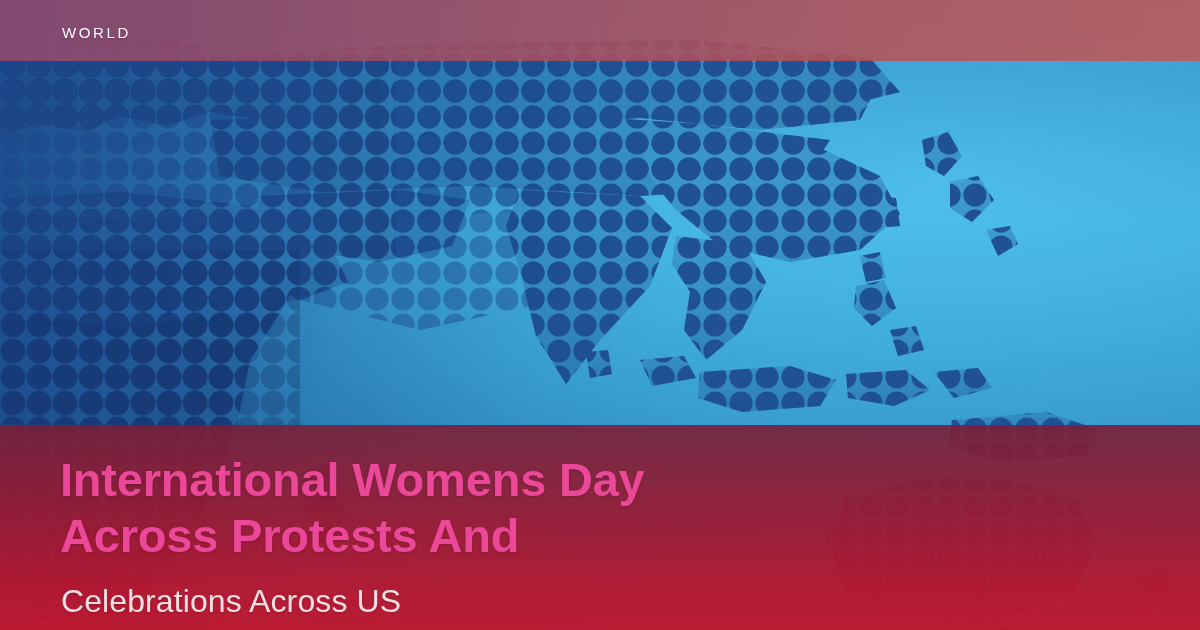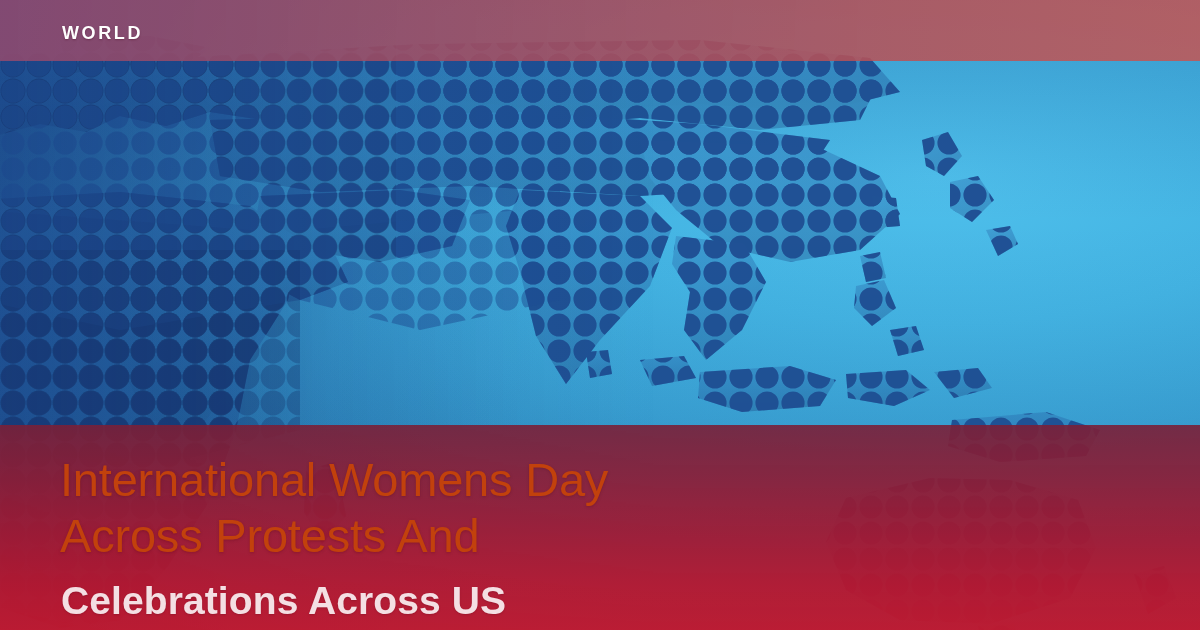--- a/index.html
+++ b/index.html
@@ -46,42 +46,42 @@
       rgba(142,28,52,.91) 26%,
       rgba(166,24,48,.92) 54%,
       rgba(186,22,45,.93) 78%,
       rgba(196,23,44,.94) 100%);
   }
 
   
   .kicker{
     position:absolute;left:62px;top:24px;
     color:#fff;
-    font-size:18px;font-weight:bold;
+    font-size:15px;font-weight:normal;
     letter-spacing:2.6px;
     line-height:18px;
     text-shadow:0 1px 2px rgba(70,10,30,.35);
     white-space:nowrap;
   }
   .headline{
     position:absolute;left:60px;top:452px;
     width:900px;
-    color:#c2410c;
+    color:#ec4899;
     font-size:47px;
-    font-weight:normal;
+    font-weight:bold;
     line-height:56px;
     letter-spacing:-.2px;
     text-shadow:0 1px 3px rgba(80,8,24,.28);
   }
   .headline .ln{display:block;white-space:nowrap;}
   .subhead{
     position:absolute;left:61px;top:584px;
     color:#f4dfe3;
-    font-size:39px;
-    font-weight:bold;
+    font-size:32px;
+    font-weight:normal;
     line-height:34px;
     letter-spacing:.1px;
     white-space:nowrap;
     text-shadow:0 1px 2px rgba(80,8,24,.25);
   }
 </style>
 </head>
 <body>
 
 <div id="card">

